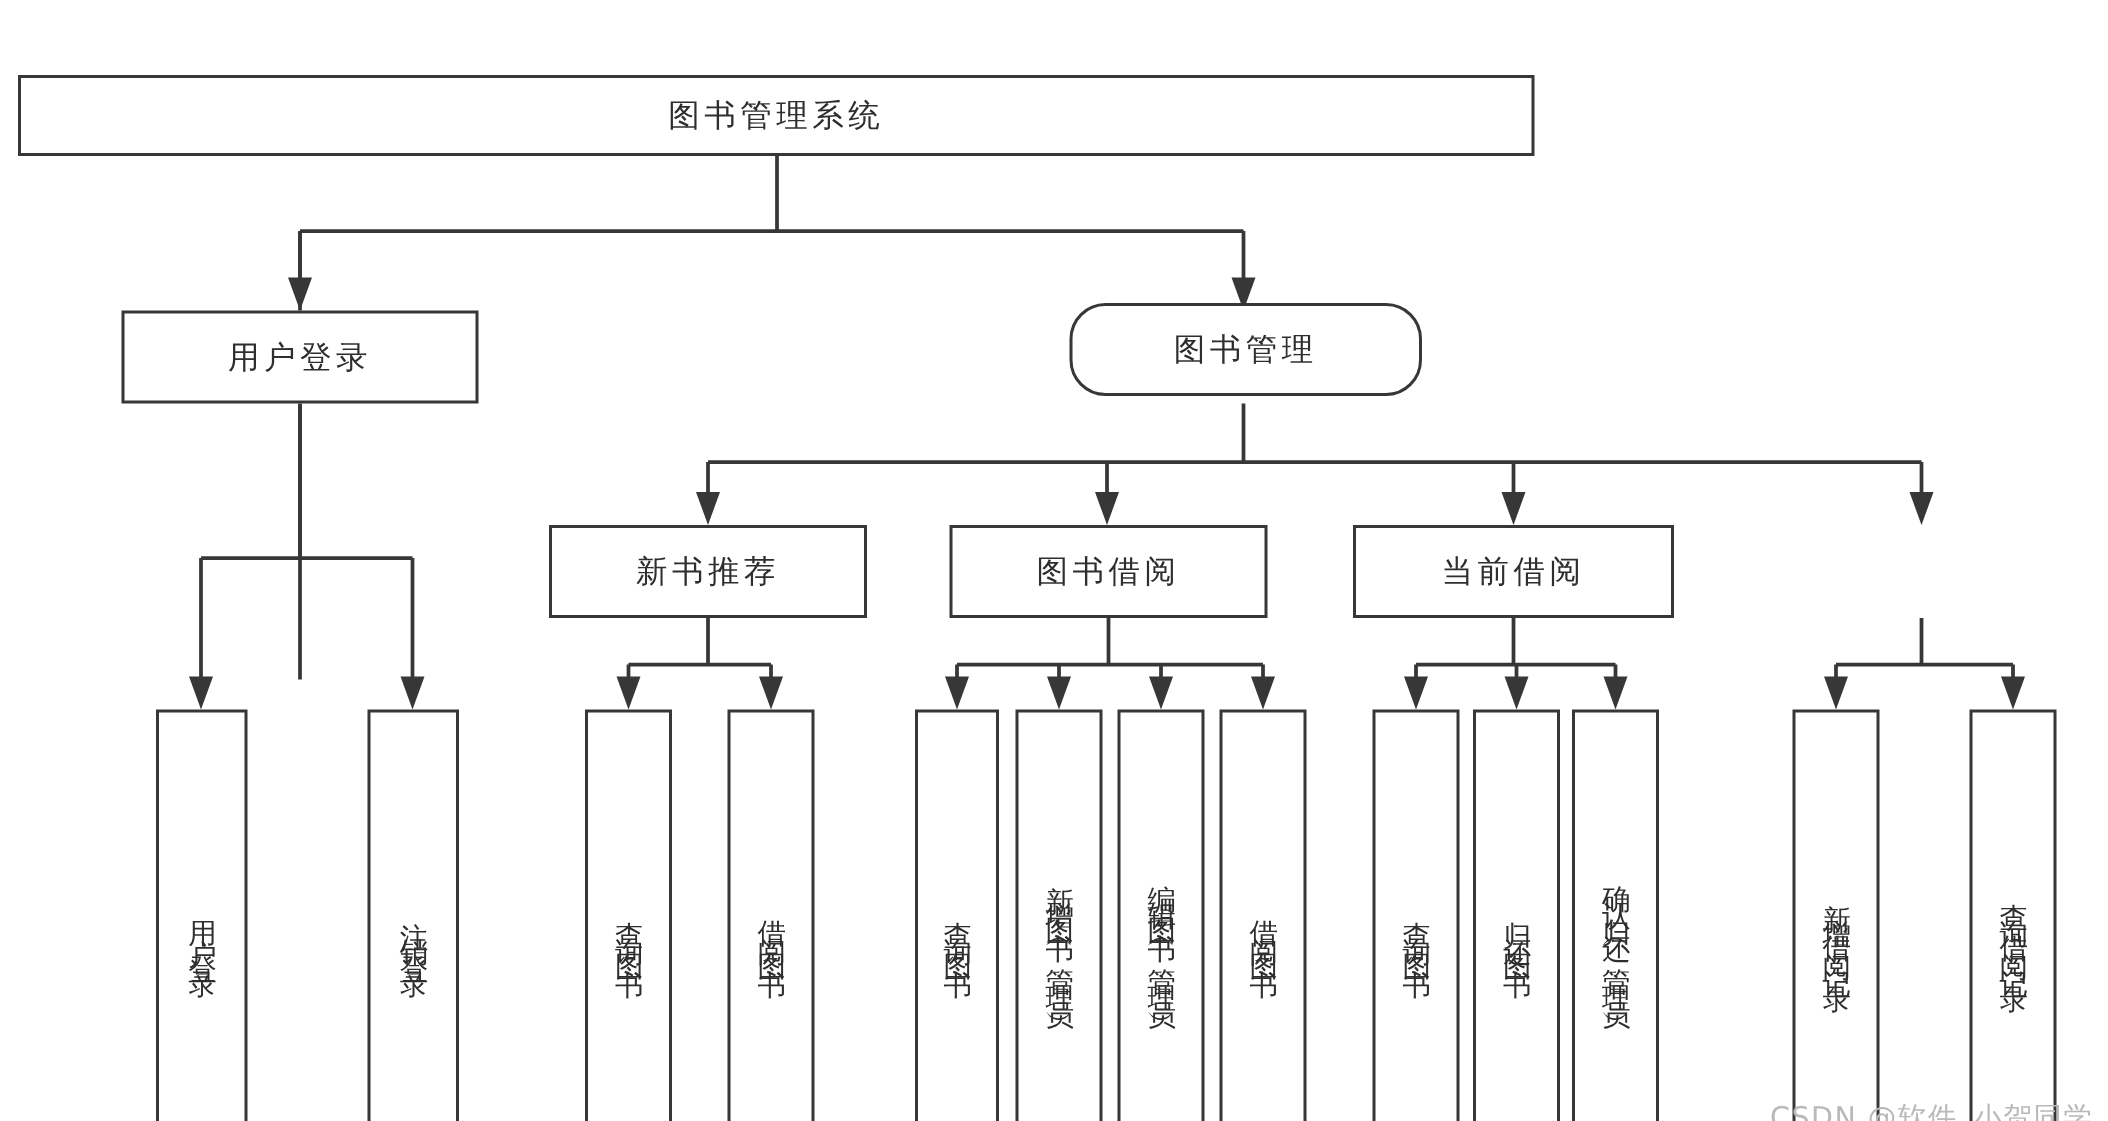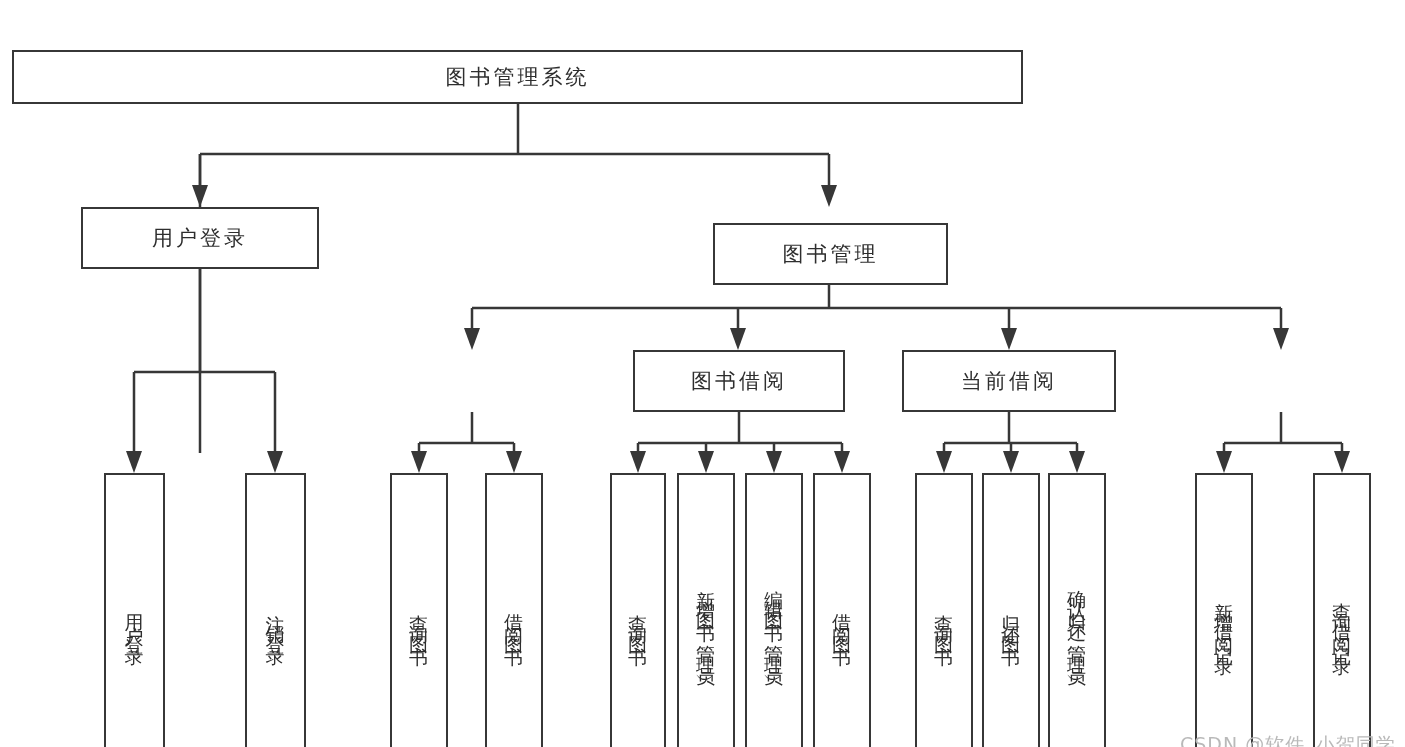--- a/index.html
+++ b/index.html
@@ -116,22 +116,23 @@
     <g>
       <path d="M1281,376 V407 M1224,407 H1342 M1224,407 V416 M1342,407 V416"></path>
       <polygon points="1216,415 1232,415 1224,437"></polygon>
       <polygon points="1334,415 1350,415 1342,437"></polygon>
     </g>
   </svg>
 
   <div class="node" style="left:12px; top:14px; width:1011px; height:54px;">图书管理系统</div>
 
   <div class="node" style="left:81px; top:171px; width:238px; height:62px;">用户登录</div>
-  <div class="node" style="left:713px; top:187px; width:235px; height:62px;">图书管理</div>
+  <div class="node" style="left:713px; top:166px; width:235px; height:62px;border-radius:24px;">图书管理</div>
 
+  <div class="node" style="left:366px; top:314px; width:212px; height:62px;">新书推荐</div>
   <div class="node" style="left:633px; top:314px; width:212px; height:62px;text-align:right;">图书借阅</div>
   <div class="node" style="left:902px; top:314px; width:214px; height:62px;">当前借阅</div>
 
   <div class="leaf" style="left:104px; top:437px; width:61px; height:296px;">用户登录</div>
   <div class="leaf" style="left:245px; top:437px; width:61px; height:296px;">注销登录</div>
 
   <div class="leaf" style="left:390px; top:437px; width:58px; height:296px;">查询图书</div>
   <div class="leaf" style="left:485px; top:437px; width:58px; height:296px;">借阅图书</div>
 
   <div class="leaf" style="left:610px; top:437px; width:56px; height:296px;">查询图书</div>

